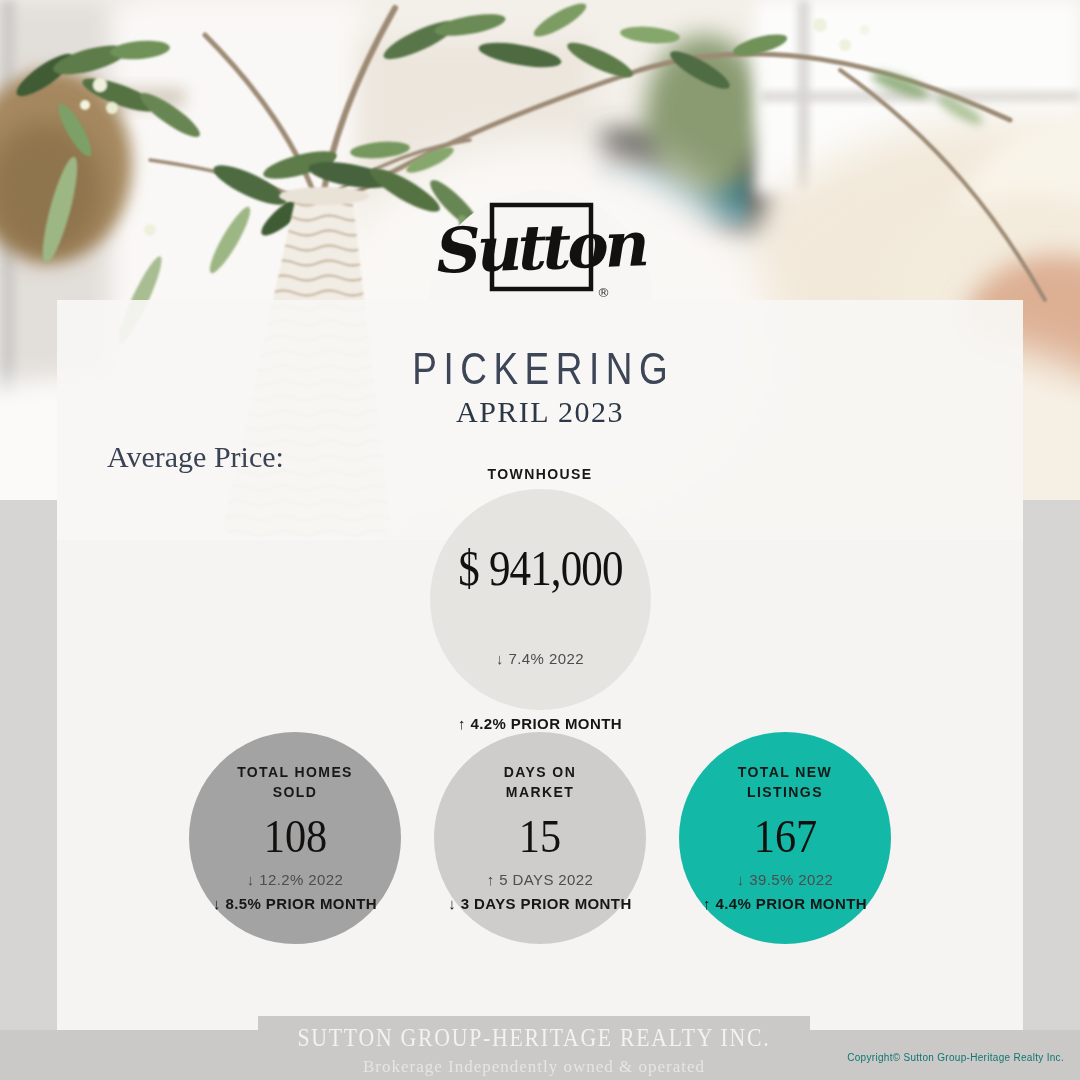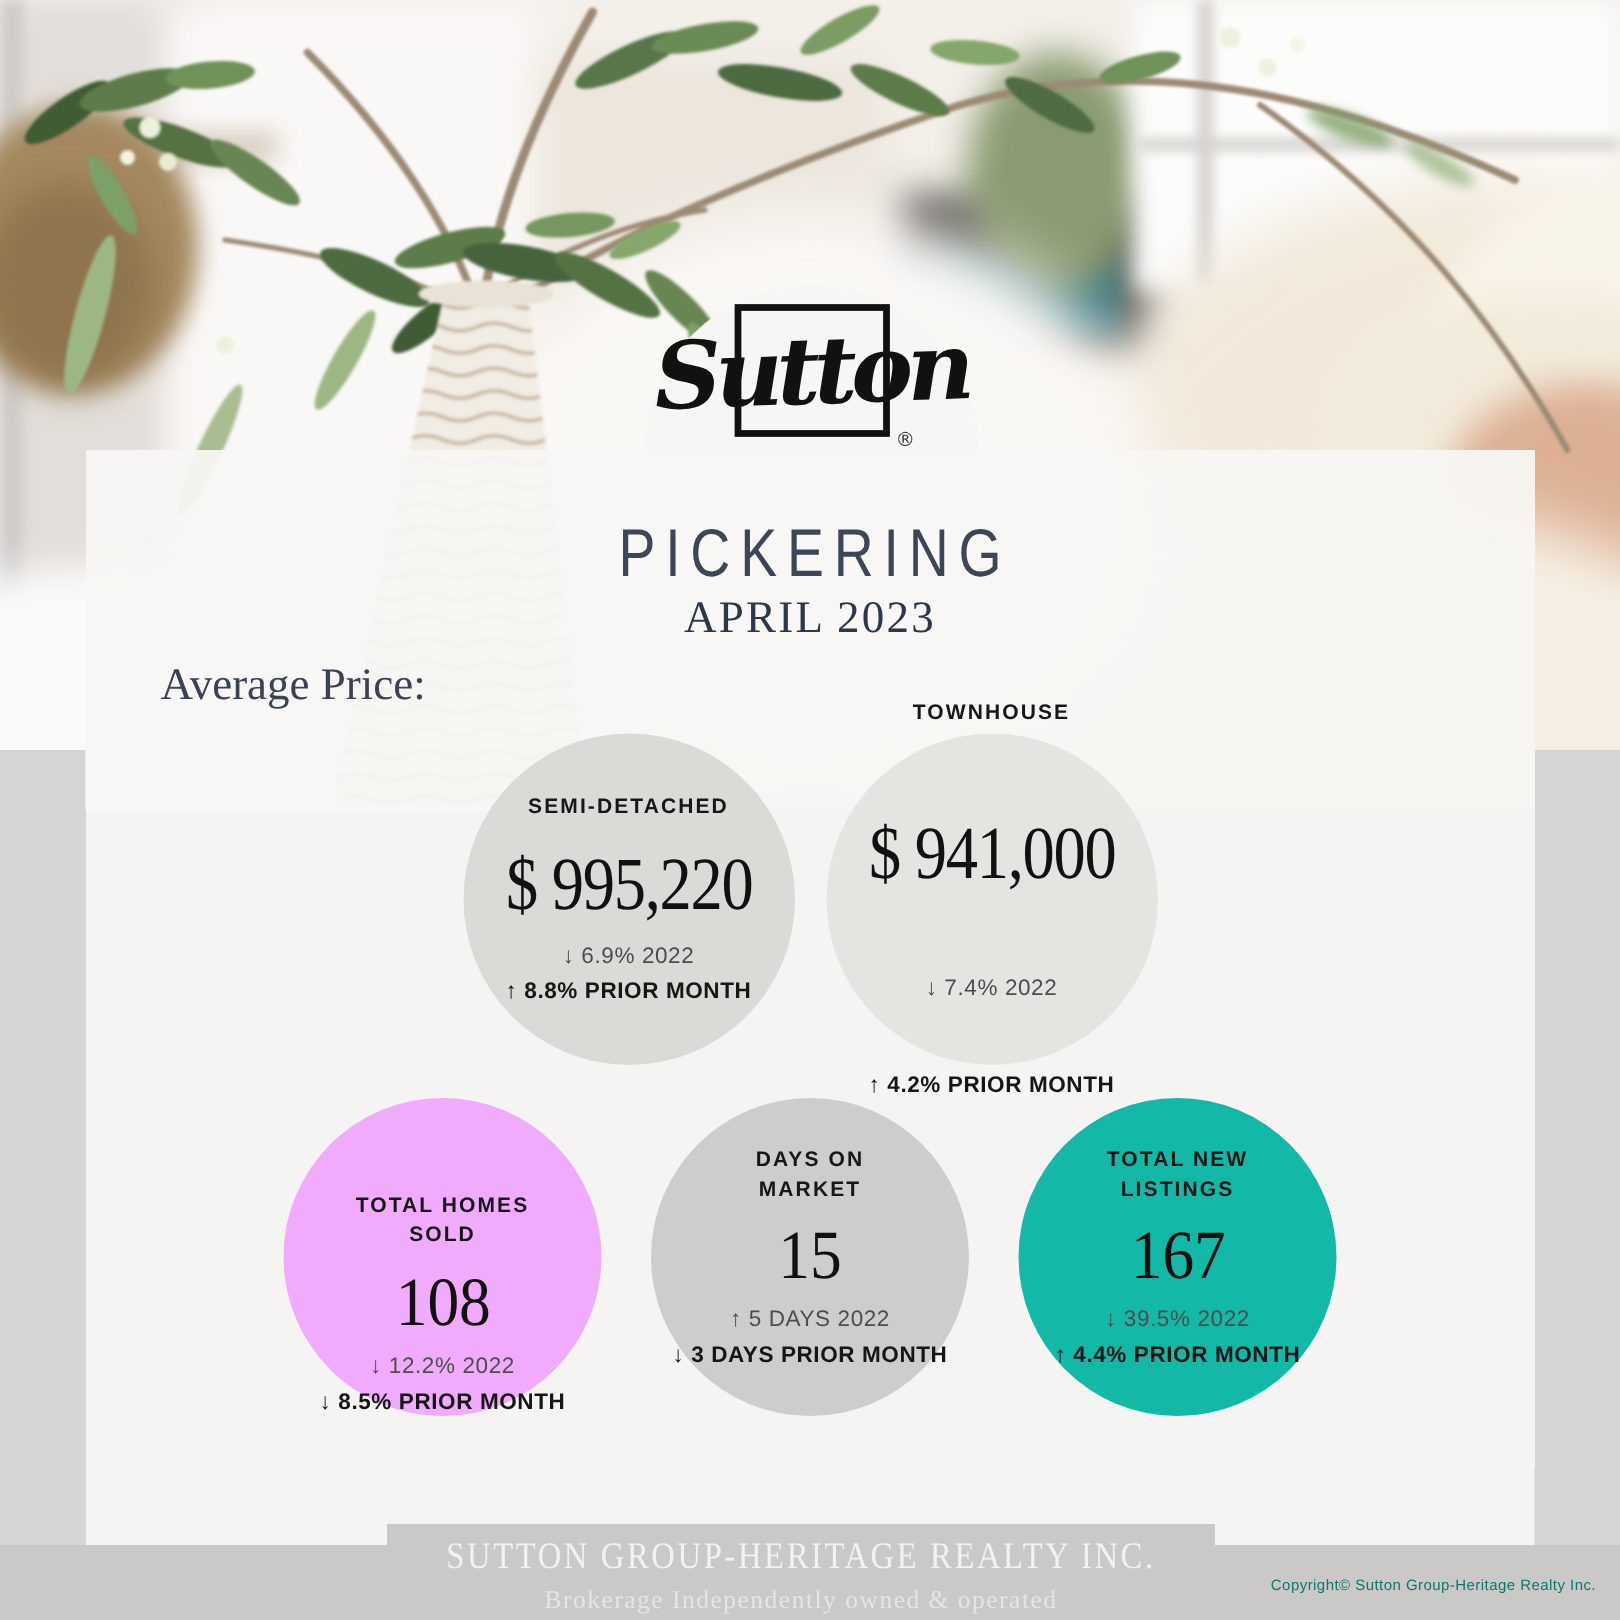--- a/index.html
+++ b/index.html
@@ -37,21 +37,21 @@
   .row{position:absolute;left:57px;width:966px;display:flex;justify-content:center;z-index:5;}
   .row1{top:489px;gap:21px;}
   .row2{top:732px;gap:33px;}
   .circle{
     border-radius:50%;display:flex;flex-direction:column;align-items:center;
     justify-content:center;text-align:center;flex:0 0 auto;
   }
   .row1 .circle{width:221px;height:221px;}
   .row2 .circle{width:212px;height:212px;}
   .bg-1{background:#c8c6c4;} .bg-2{background:#dcdad7;} .bg-3{background:#e6e4e1;gap:42px;}
-  .bg-4{background:#cccbc9;} .bg-5{background:#f0abfc;justify-content:flex-end;} .bg-6{background:#cecdcb;}
+  .bg-4{background:#cccbc9;} .bg-5{background:#a3a3a3;} .bg-6{background:#cecdcb;}
   .bg-7{background:#14b8a6;}
   .circle .label{font-size:14px;font-weight:bold;letter-spacing:1.4px;color:#171717;line-height:1.4;}
   .circle .price{
     font-family:"Liberation Serif",serif;font-size:50px;color:#13110f;line-height:1;
     margin:16px 0 14px;letter-spacing:-1px;white-space:nowrap;
     transform:scaleX(.86);transform-origin:center;
   }
   .circle .value{
     font-family:"Liberation Serif",serif;font-size:46px;color:#13110f;line-height:1;
     margin:12px 0 10px;transform:scaleX(.92);transform-origin:center;
@@ -187,26 +187,20 @@
     <rect x="492" y="205" width="99" height="84" fill="none" stroke="#121110" stroke-width="4.5"></rect>
     <text x="541" y="269" text-anchor="middle" font-family="DejaVu Serif, Liberation Serif, serif" font-size="62" font-style="italic" font-weight="bold" letter-spacing="-4" fill="#121110" transform="rotate(-2 541 250)">Sutton</text>
     <text x="597" y="297" font-family="DejaVu Sans, sans-serif" font-size="13" fill="#3a3a3a">®</text>
   </svg>
 
   <div class="title">PICKERING</div>
   <div class="subtitle">APRIL 2023</div>
   <div class="avg-label">Average Price:</div>
 
   <div class="row row1">
-    <div class="circle bg-2">
-      <div class="label">SEMI-DETACHED</div>
-      <div class="price">$ 995,220</div>
-      <div class="yoy">↓ 6.9% 2022</div>
-      <div class="mom">↑ 8.8% PRIOR MONTH</div>
-    </div>
     <div class="circle bg-3">
       <div class="label">TOWNHOUSE</div>
       <div class="price">$ 941,000</div>
       <div class="yoy">↓ 7.4% 2022</div>
       <div class="mom">↑ 4.2% PRIOR MONTH</div>
     </div>
   </div>
 
   <div class="row row2">
     <div class="circle bg-5">

